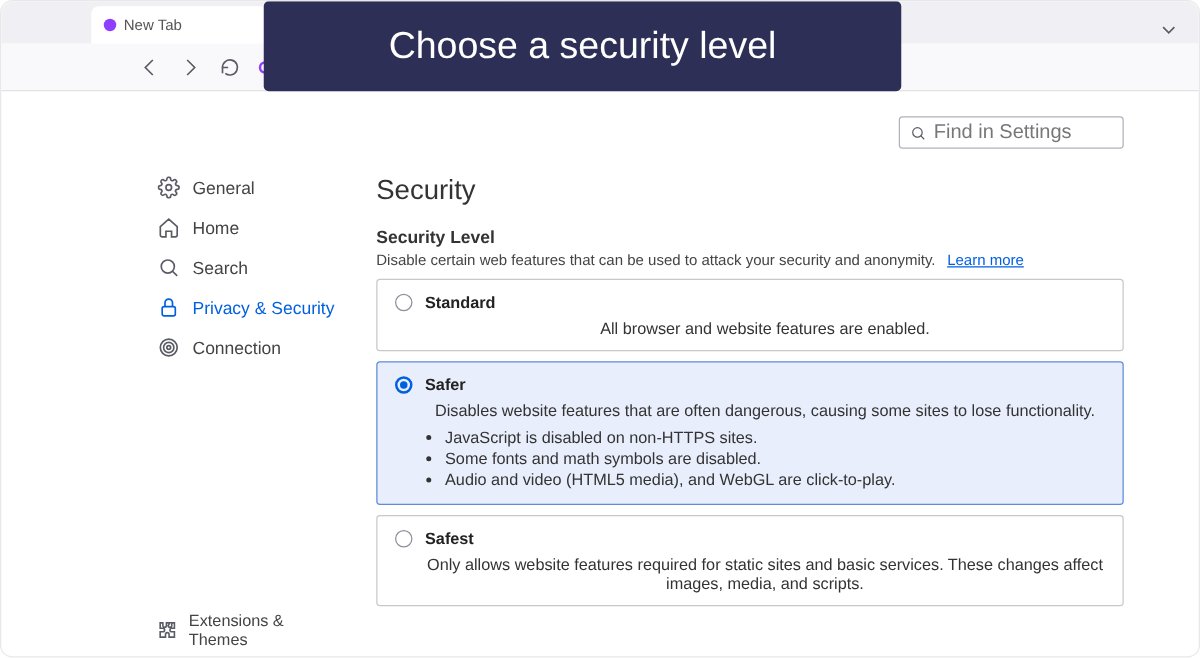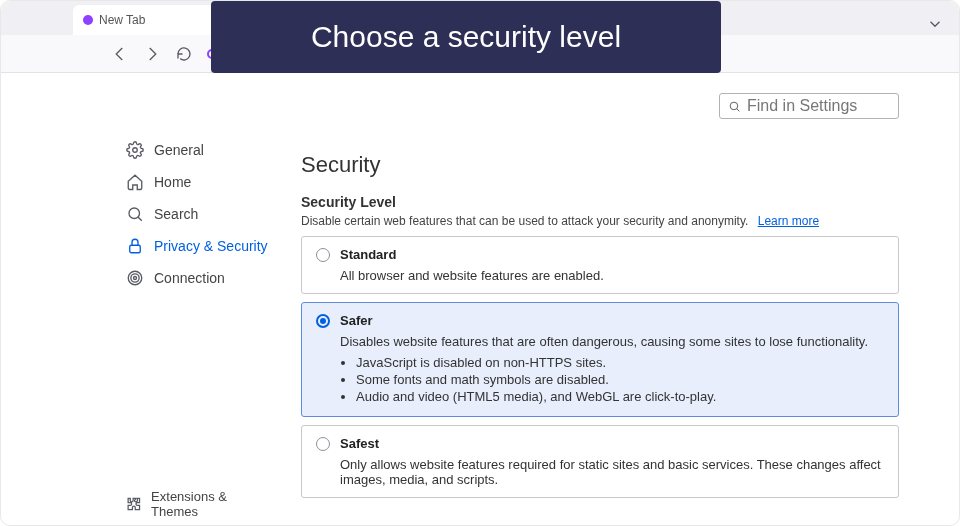--- a/index.html
+++ b/index.html
@@ -134,21 +134,21 @@
   border: 1px solid #b1b1b9;
   border-radius: 3px;
   display: flex; align-items: center;
   padding: 0 8px;
   font-size: 16px; color: #777;
   gap: 6px;
   background: #fff;
 }
 h1.page-title {
   font-size: 22px; font-weight: 400; color: #333;
-  margin-top: 61px;
+  margin-top: 48px;
 }
 h2.section-title {
   font-size: 14px; font-weight: 600; color: #333;
   margin-top: 16px;
 }
 .section-sub {
   font-size: 12px; color: #444; margin-top: 4px;
 }
 .learn-link { color: #0060df; text-decoration: underline; margin-left: 6px; }
 
@@ -172,21 +172,21 @@
 }
 .radio.checked {
   border: 2px solid #0060df;
 }
 .radio.checked::after {
   content: ""; position: absolute; width: 6px; height: 6px;
   background: #0060df; border-radius: 50%;
   top: 2px; left: 2px;
 }
 .level-name { font-weight: 600; font-size: 13px; color: #222; text-align: right; }
-.level-desc { font-size: 13px; color: #333; margin: 6px 0 0 24px; }
+.level-desc { font-size: 13px; color: #333; margin: 6px 0 0 24px; text-align: center; }
 .level-bullets { margin: 6px 0 0 40px; font-size: 13px; color: #333; }
 .level-bullets li { margin: 2px 0; list-style: disc; }
 
 svg.icn { width: 18px; height: 18px; fill: none; stroke: #5b5b66; stroke-width: 1.8; }
 </style>
 </head>
 <body>
 
 <div class="banner">
   <span>Choose a security level</span>

